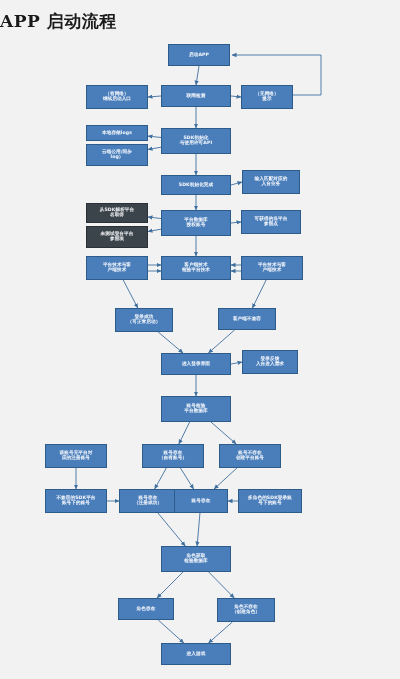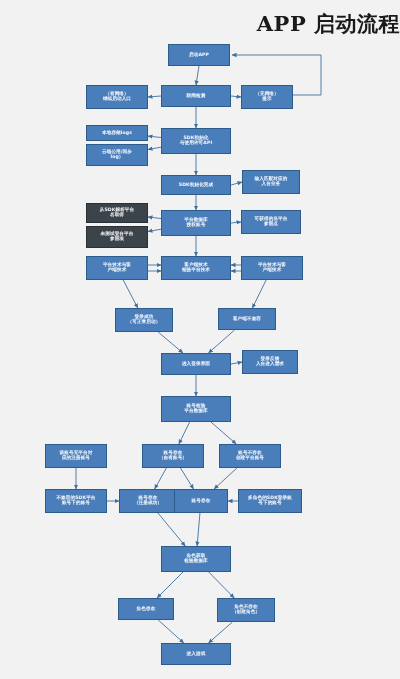--- a/index.html
+++ b/index.html
@@ -25,23 +25,23 @@
     inset: 0;
     width: 400px;
     height: 679px;
     display: block;
   }
   .title-text {
     position: absolute;
     top: 10px;
     left: 0;
     width: 400px;
-    text-align: right;
+    text-align: left;
     font-family: "DejaVu Serif", "Liberation Serif", serif;
-    font-size: 21px;
+    font-size: 17px;
     font-weight: 700;
     color: #1a1a1a;
     letter-spacing: 0.5px;
     white-space: nowrap;
   }
   .node {
     position: absolute;
     box-sizing: border-box;
     border: 1px solid #2e5c8a;
     background: #4a7ebb;

